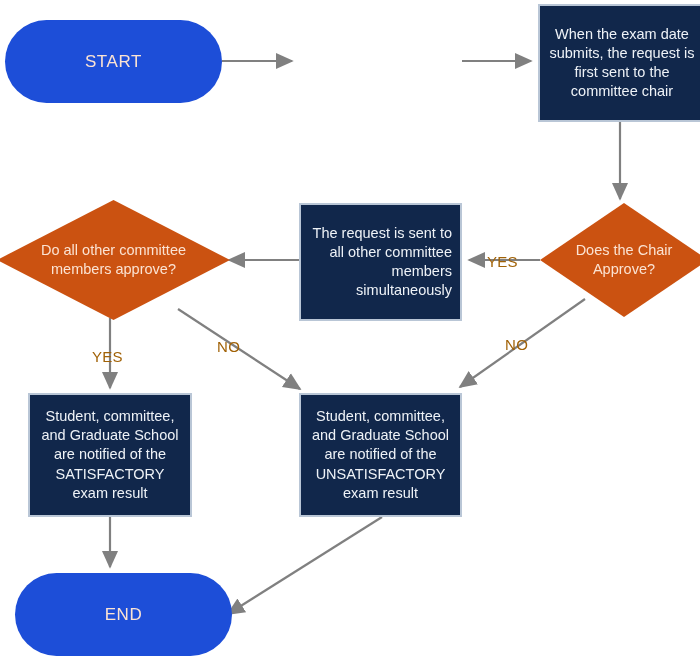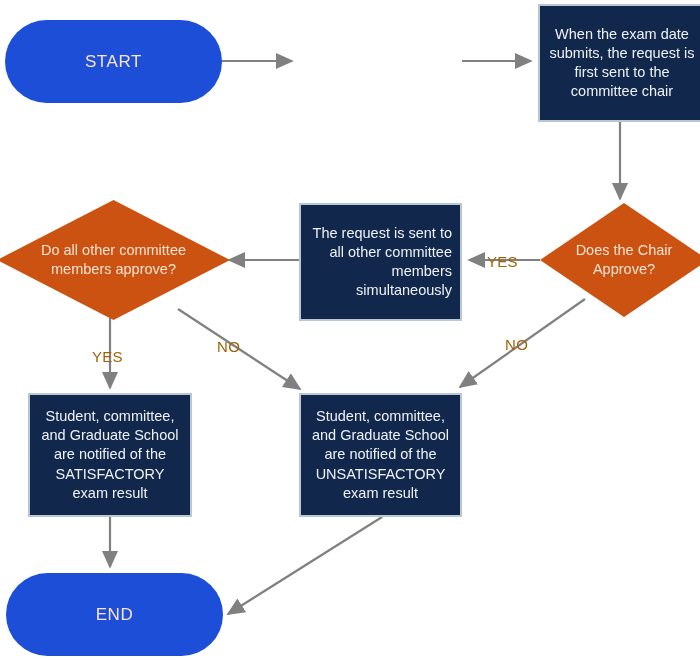--- a/index.html
+++ b/index.html
@@ -133,21 +133,21 @@
   </div>
 
   <div class="node node-process" style="left:28px; top:393px; width:164px; height:124px;">
     <span>Student, committee, and Graduate School are notified of the SATISFACTORY exam result</span>
   </div>
 
   <div class="node node-process" style="left:299px; top:393px; width:163px; height:124px;">
     <span>Student, committee, and Graduate School are notified of the UNSATISFACTORY exam result</span>
   </div>
 
-  <div class="node node-terminator" style="left:6px; top:573px; width:217px; height:83px;justify-content:center;">
+  <div class="node node-terminator" style="left:15px; top:573px; width:217px; height:83px;justify-content:center;">
     <span>END</span>
   </div>
 
   <div class="edge-label" style="left:487px; top:253px;">
     <span>YES</span>
   </div>
 
   <div class="edge-label" style="left:505px; top:336px;">
     <span>NO</span>
   </div>

